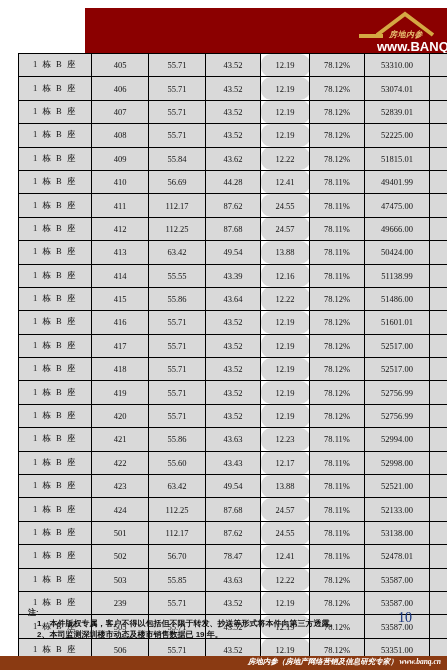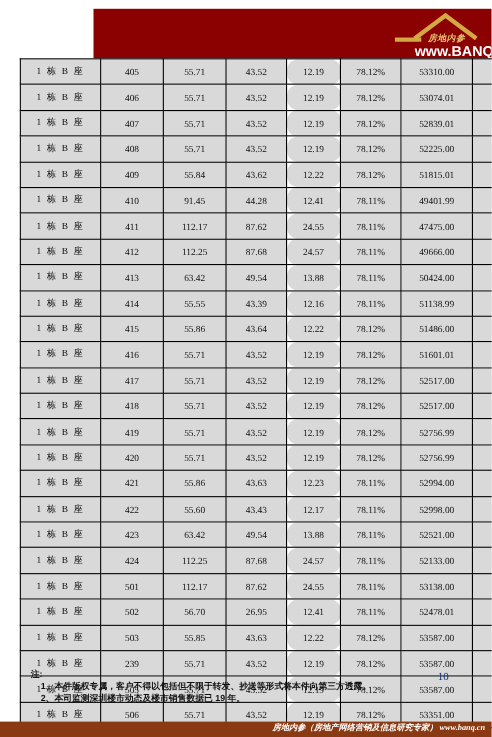--- a/index.html
+++ b/index.html
@@ -110,21 +110,21 @@
     font-weight:bold;
     color:#111111;
     line-height:11px;
     padding-left:9px;
     white-space:nowrap;
     font-family:"Liberation Sans","DejaVu Sans",sans-serif;
   }
   #page-number{
     position:absolute;
     left:398px;top:610px;
-    font-size:10px;
+    font-size:14px;
     color:#12307a;
     font-family:"Liberation Serif","DejaVu Serif",serif;
   }
 
   
   #footer-bar{
     position:absolute;
     left:0;bottom:0;
     width:447px;height:14px;
     background:#8a3a12;
@@ -206,21 +206,21 @@
         <td class="c-a">55.84</td>
         <td class="c-b">43.62</td>
         <td class="c-c">12.22</td>
         <td class="c-d">78.12%</td>
         <td class="c-e">51815.01</td>
         <td class="c-f">289.30</td>
       </tr>
       <tr>
         <td class="c-unit">1 栋 B 座</td>
         <td class="c-room">410</td>
-        <td class="c-a">91.45</td>
+        <td class="c-a">56.69</td>
         <td class="c-b">44.28</td>
         <td class="c-c">12.41</td>
         <td class="c-d">78.11%</td>
         <td class="c-e">49401.99</td>
         <td class="c-f">280.10</td>
       </tr>
       <tr>
         <td class="c-unit">1 栋 B 座</td>
         <td class="c-room">411</td>
         <td class="c-a">112.17</td>
@@ -367,21 +367,21 @@
         <td class="c-b">87.62</td>
         <td class="c-c">24.55</td>
         <td class="c-d">78.11%</td>
         <td class="c-e">53138.00</td>
         <td class="c-f">596.00</td>
       </tr>
       <tr>
         <td class="c-unit">1 栋 B 座</td>
         <td class="c-room">502</td>
         <td class="c-a">56.70</td>
-        <td class="c-b">26.95</td>
+        <td class="c-b">78.47</td>
         <td class="c-c">12.41</td>
         <td class="c-d">78.11%</td>
         <td class="c-e">52478.01</td>
         <td class="c-f">297.60</td>
       </tr>
       <tr>
         <td class="c-unit">1 栋 B 座</td>
         <td class="c-room">503</td>
         <td class="c-a">55.85</td>
         <td class="c-b">43.63</td>

